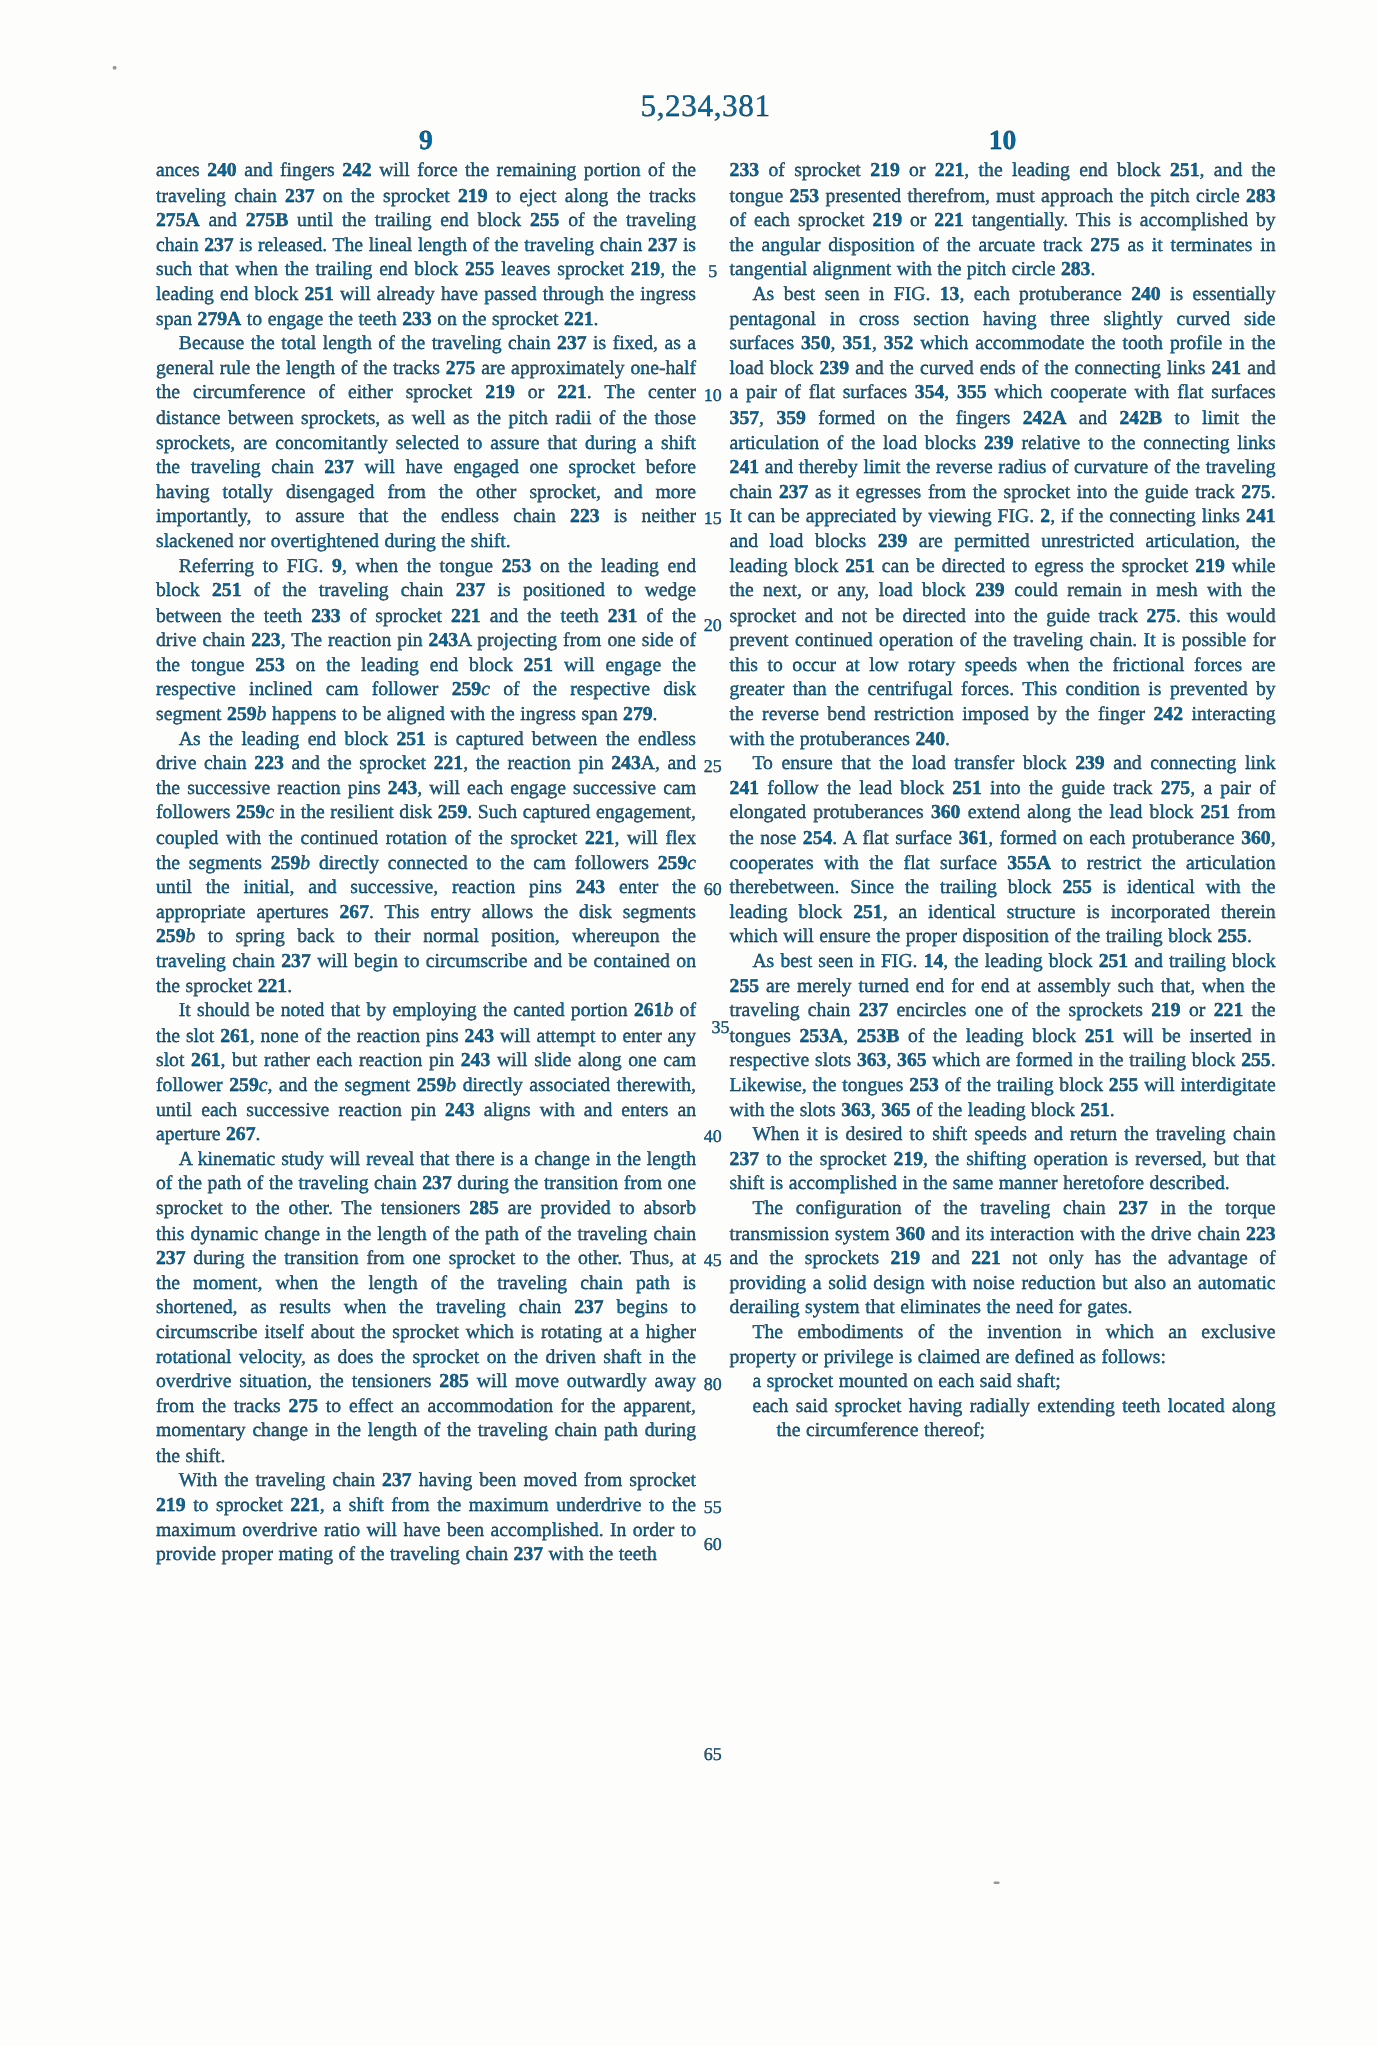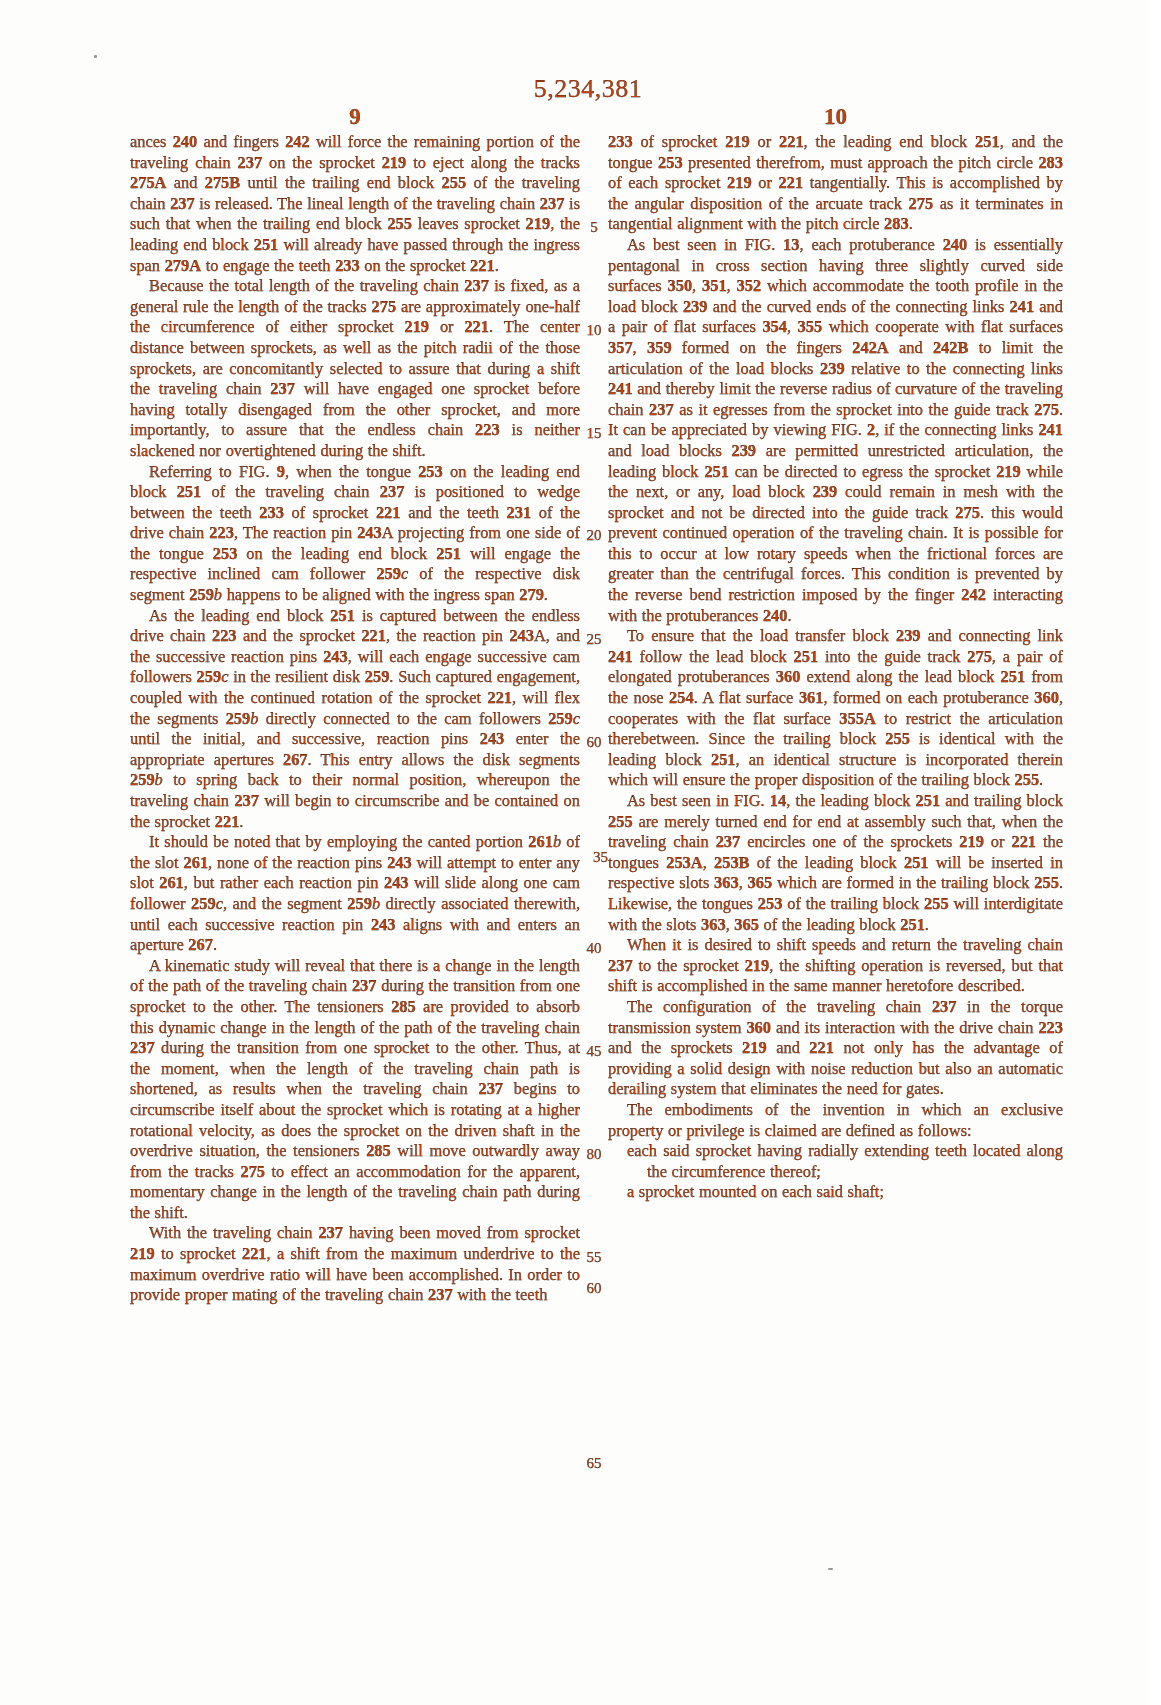--- a/index.html
+++ b/index.html
@@ -4,21 +4,21 @@
 <style>
   html, body { margin: 0; padding: 0; }
   body { background: #ffffff; }
 
   .page {
     position: relative;
     width: 1148px;
     height: 1705px;
     background: #fdfdfb;
     font-family: "Liberation Serif", "DejaVu Serif", serif;
-    color: #c2410c;
+    color: #0369a1;
     overflow: hidden;
     -webkit-text-stroke: 0.25px #080808;
   }
 
   .patent-number {
     position: absolute;
     top: 74px;
     left: 0;
     width: 100%;
     text-align: center;
@@ -105,40 +105,40 @@
         <p class="para indent">Referring to FIG. <b>9</b>, when the tongue <b>253</b> on the leading end block <b>251</b> of the traveling chain <b>237</b> is positioned to wedge between the teeth <b>233</b> of sprocket <b>221</b> and the teeth <b>231</b> of the drive chain <b>223</b>, The reaction pin <b>243</b>A projecting from one side of the tongue <b>253</b> on the leading end block <b>251</b> will engage the respective inclined cam follower <b>259</b><i>c</i> of the respective disk segment <b>259</b><i>b</i> happens to be aligned with the ingress span <b>279</b>.</p>
         <p class="para indent">As the leading end block <b>251</b> is captured between the endless drive chain <b>223</b> and the sprocket <b>221</b>, the reaction pin <b>243</b>A, and the successive reaction pins <b>243</b>, will each engage successive cam followers <b>259</b><i>c</i> in the resilient disk <b>259</b>. Such captured engagement, coupled with the continued rotation of the sprocket <b>221</b>, will flex the segments <b>259</b><i>b</i> directly connected to the cam followers <b>259</b><i>c</i> until the initial, and successive, reaction pins <b>243</b> enter the appropriate apertures <b>267</b>. This entry allows the disk segments <b>259</b><i>b</i> to spring back to their normal position, whereupon the traveling chain <b>237</b> will begin to circumscribe and be contained on the sprocket <b>221</b>.</p>
         <p class="para indent">It should be noted that by employing the canted portion <b>261</b><i>b</i> of the slot <b>261</b>, none of the reaction pins <b>243</b> will attempt to enter any slot <b>261</b>, but rather each reaction pin <b>243</b> will slide along one cam follower <b>259</b><i>c</i>, and the segment <b>259</b><i>b</i> directly associated therewith, until each successive reaction pin <b>243</b> aligns with and enters an aperture <b>267</b>.</p>
         <p class="para indent">A kinematic study will reveal that there is a change in the length of the path of the traveling chain <b>237</b> during the transition from one sprocket to the other. The tensioners <b>285</b> are provided to absorb this dynamic change in the length of the path of the traveling chain <b>237</b> during the transition from one sprocket to the other. Thus, at the moment, when the length of the traveling chain path is shortened, as results when the traveling chain <b>237</b> begins to circumscribe itself about the sprocket which is rotating at a higher rotational velocity, as does the sprocket on the driven shaft in the overdrive situation, the tensioners <b>285</b> will move outwardly away from the tracks <b>275</b> to effect an accommodation for the apparent, momentary change in the length of the traveling chain path during the shift.</p>
         <p class="para indent">With the traveling chain <b>237</b> having been moved from sprocket <b>219</b> to sprocket <b>221</b>, a shift from the maximum underdrive to the maximum overdrive ratio will have been accomplished. In order to provide proper mating of the traveling chain <b>237</b> with the teeth</p>
       </div>
     <div class="gutter" id="gutter">
         <div class="line-no" style="top: 86px;">5</div>
         <div class="line-no" style="top: 189px;">10</div>
         <div class="line-no" style="top: 292px;">15</div>
-        <div class="line-no" style="top: 394px;">20</div>
+        <div class="line-no" style="top: 381px;">20</div>
         <div class="line-no" style="top: 498px;">25</div>
         <div class="line-no" style="top: 601px;">60</div>
         <div class="line-no" style="top: 716px; text-align: right;">35</div>
         <div class="line-no" style="top: 807px;">40</div>
         <div class="line-no" style="top: 910px;">45</div>
         <div class="line-no" style="top: 1013px;">80</div>
         <div class="line-no" style="top: 1116px;">55</div>
         <div class="line-no" style="top: 1147px;">60</div>
         <div class="line-no" style="top: 1322px;">65</div>
       </div>
     <div class="col right" id="col-right-body">
         <p class="para cont"><b>233</b> of sprocket <b>219</b> or <b>221</b>, the leading end block <b>251</b>, and the tongue <b>253</b> presented therefrom, must approach the pitch circle <b>283</b> of each sprocket <b>219</b> or <b>221</b> tangentially. This is accomplished by the angular disposition of the arcuate track <b>275</b> as it terminates in tangential alignment with the pitch circle <b>283</b>.</p>
         <p class="para indent">As best seen in FIG. <b>13</b>, each protuberance <b>240</b> is essentially pentagonal in cross section having three slightly curved side surfaces <b>350</b>, <b>351</b>, <b>352</b> which accommodate the tooth profile in the load block <b>239</b> and the curved ends of the connecting links <b>241</b> and a pair of flat surfaces <b>354</b>, <b>355</b> which cooperate with flat surfaces <b>357</b>, <b>359</b> formed on the fingers <b>242A</b> and <b>242B</b> to limit the articulation of the load blocks <b>239</b> relative to the connecting links <b>241</b> and thereby limit the reverse radius of curvature of the traveling chain <b>237</b> as it egresses from the sprocket into the guide track <b>275</b>. It can be appreciated by viewing FIG. <b>2</b>, if the connecting links <b>241</b> and load blocks <b>239</b> are permitted unrestricted articulation, the leading block <b>251</b> can be directed to egress the sprocket <b>219</b> while the next, or any, load block <b>239</b> could remain in mesh with the sprocket and not be directed into the guide track <b>275</b>. this would prevent continued operation of the traveling chain. It is possible for this to occur at low rotary speeds when the frictional forces are greater than the centrifugal forces. This condition is prevented by the reverse bend restriction imposed by the finger <b>242</b> interacting with the protuberances <b>240</b>.</p>
         <p class="para indent">To ensure that the load transfer block <b>239</b> and connecting link <b>241</b> follow the lead block <b>251</b> into the guide track <b>275</b>, a pair of elongated protuberances <b>360</b> extend along the lead block <b>251</b> from the nose <b>254</b>. A flat surface <b>361</b>, formed on each protuberance <b>360</b>, cooperates with the flat surface <b>355A</b> to restrict the articulation therebetween. Since the trailing block <b>255</b> is identical with the leading block <b>251</b>, an identical structure is incorporated therein which will ensure the proper disposition of the trailing block <b>255</b>.</p>
         <p class="para indent">As best seen in FIG. <b>14</b>, the leading block <b>251</b> and trailing block <b>255</b> are merely turned end for end at assembly such that, when the traveling chain <b>237</b> encircles one of the sprockets <b>219</b> or <b>221</b> the tongues <b>253A</b>, <b>253B</b> of the leading block <b>251</b> will be inserted in respective slots <b>363</b>, <b>365</b> which are formed in the trailing block <b>255</b>. Likewise, the tongues <b>253</b> of the trailing block <b>255</b> will interdigitate with the slots <b>363</b>, <b>365</b> of the leading block <b>251</b>.</p>
         <p class="para indent">When it is desired to shift speeds and return the traveling chain <b>237</b> to the sprocket <b>219</b>, the shifting operation is reversed, but that shift is accomplished in the same manner heretofore described.</p>
         <p class="para indent">The configuration of the traveling chain <b>237</b> in the torque transmission system <b>360</b> and its interaction with the drive chain <b>223</b> and the sprockets <b>219</b> and <b>221</b> not only has the advantage of providing a solid design with noise reduction but also an automatic derailing system that eliminates the need for gates.</p>
         <p class="para indent">The embodiments of the invention in which an exclusive property or privilege is claimed are defined as follows:</p>
+        <p class="para claim">a sprocket mounted on each said shaft;</p>
         <p class="para claim">each said sprocket having radially extending teeth located along the circumference thereof;</p>
-        <p class="para claim">a sprocket mounted on each said shaft;</p>
       </div>
   </div>
 
   <div class="speck a"></div>
   <div class="speck b"></div>
 
 </div>
 
 </body></html>

